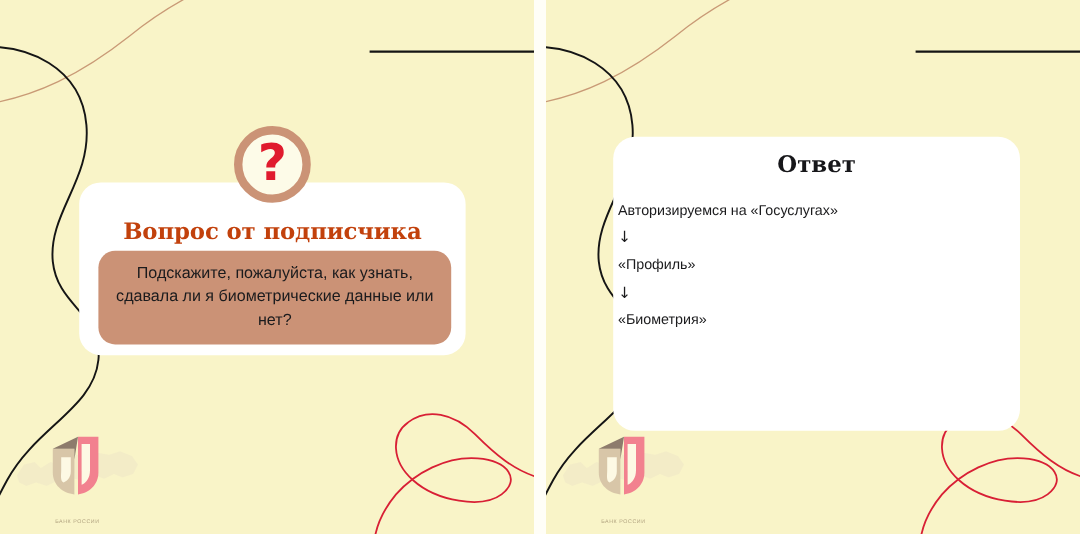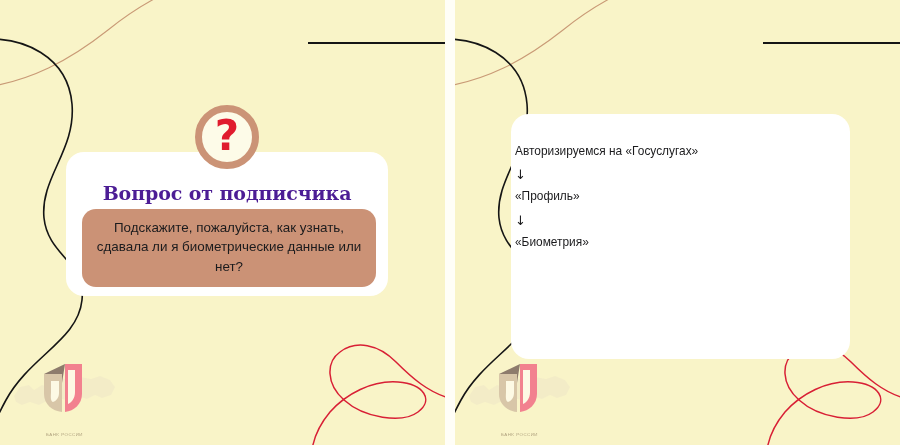--- a/index.html
+++ b/index.html
@@ -114,21 +114,21 @@
   }
   .q-title {
     position: absolute;
     top: 30px;
     left: 0;
     right: 0;
     text-align: center;
     font-family: "DejaVu Serif", serif;
     font-weight: 700;
     font-size: 19px;
-    color: #4c1d95;
+    color: #c2410c;
     letter-spacing: -.1px;
   }
   .q-bubble {
     position: absolute;
     left: 16px;
     right: 12px;
     top: 57px;
     background: #cb9276;
     border-radius: 14px;
     padding: 9px 14px 11px;
@@ -231,20 +231,21 @@
   <div class="panel" id="panel-right">
 
     <svg class="deco" viewBox="0 0 445 445" preserveAspectRatio="none">
       <path d="M-20,88 C30,82 70,60 108,30 C135,8 160,-6 190,-18" fill="none" stroke="#c99a76" stroke-width="1.1"></path>
       <path d="M-25,40 C25,34 68,58 72,104 C76,150 40,178 44,218 C48,256 86,262 82,300 C78,340 30,356 6,400 C-6,422 -12,436 -14,450" fill="none" stroke="#151515" stroke-width="1.6"></path>
       <line x1="308" y1="43" x2="449" y2="43" stroke="#151515" stroke-width="1.8"></line>
       <path d="M449,398 C428,392 412,378 396,362 C378,344 356,340 340,352 C326,362 326,384 344,400 C364,418 402,424 418,412 C434,400 424,384 398,382 C372,380 346,394 330,412 C320,424 314,436 312,450" fill="none" stroke="#d81f35" stroke-width="1.5"></path>
     </svg>
 
     <div class="a-card">
+      <div class="a-title">Ответ</div>
       <div class="a-steps">
         <div class="step">Авторизируемся на «Госуслугах»</div>
         <div class="step-arrow">↓</div>
         <div class="step">«Профиль»</div>
         <div class="step-arrow">↓</div>
         <div class="step">«Биометрия»</div>
       </div>
     </div>
 
     <div class="logo-block">

